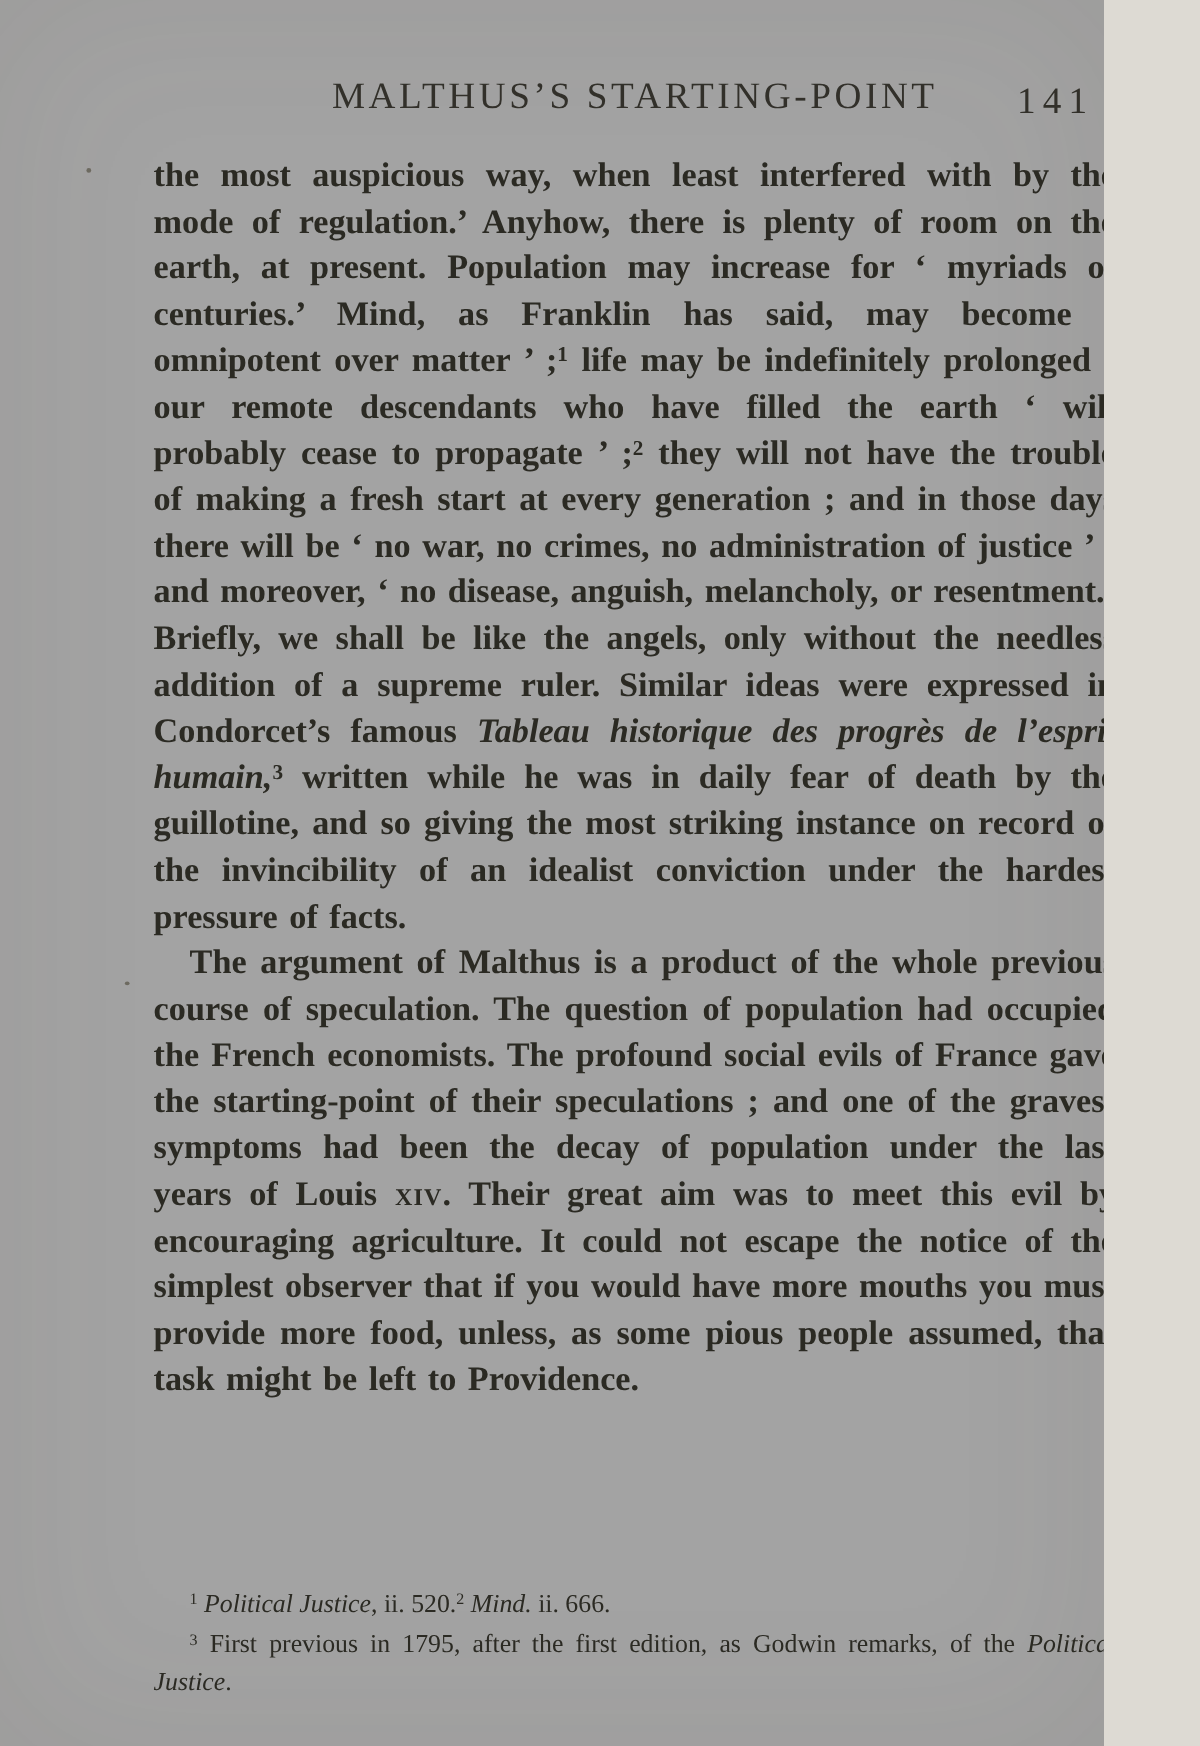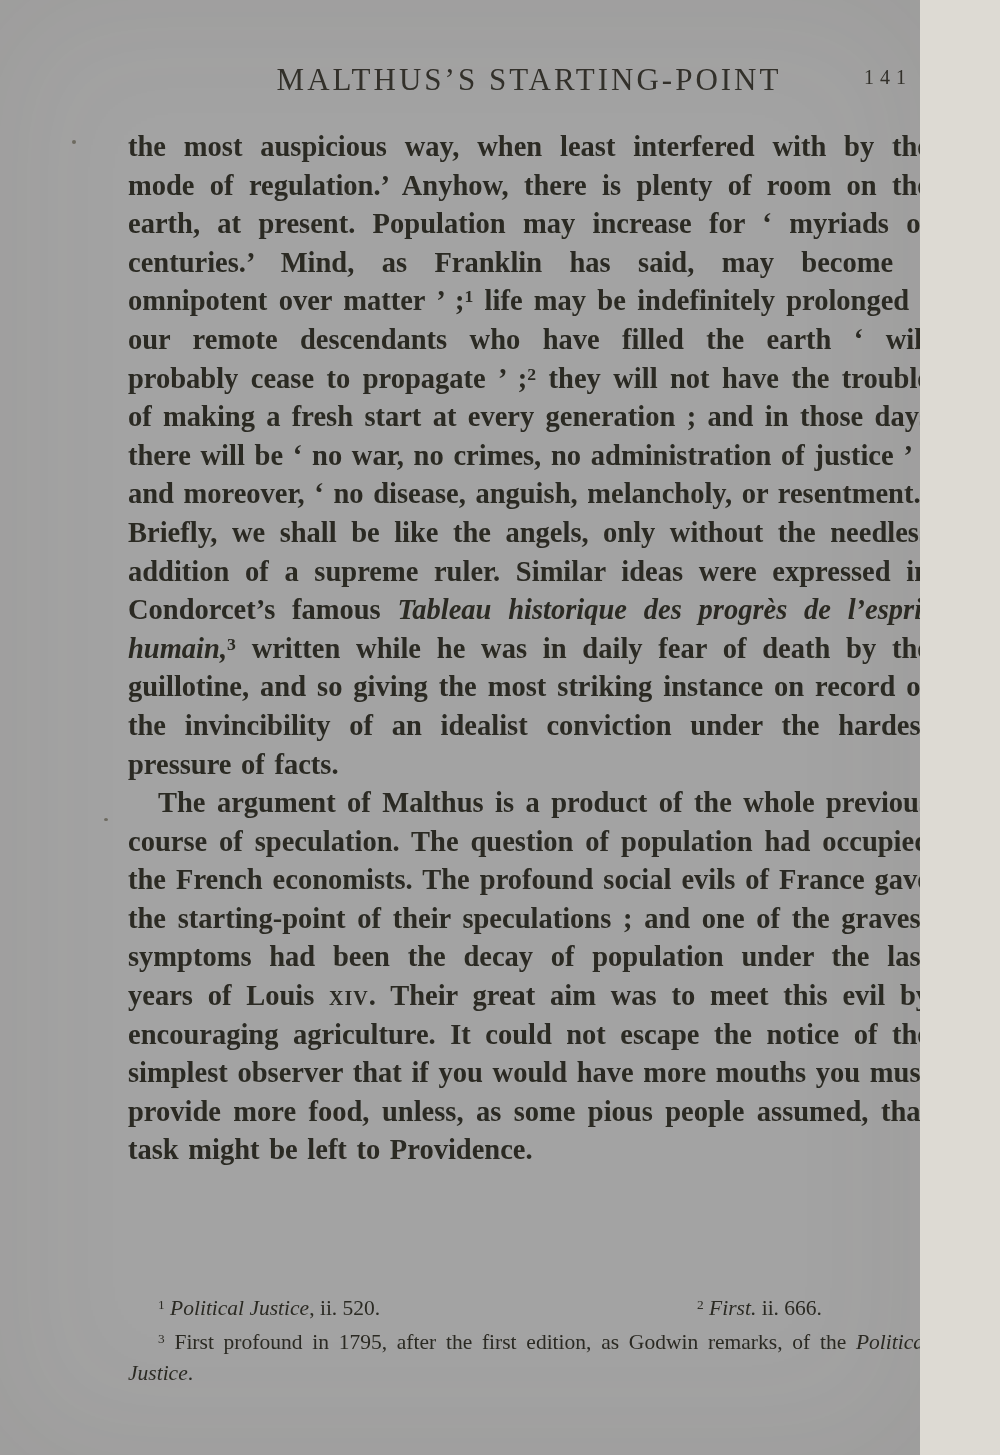--- a/index.html
+++ b/index.html
@@ -28,21 +28,21 @@
   }
   .running-title {
     font-size: 31px;
     letter-spacing: 3px;
     color: #32302a;
   }
   .page-number {
     position: absolute;
     right: 18px;
     top: 4px;
-    font-size: 20px;
+    font-size: 31px;
     letter-spacing: 6px;
     color: #32302a;
   }
   .text-block {
     position: absolute;
     top: 128px;
     left: 128px;
     width: 802px;
     font-size: 28.5px;
     line-height: 38.6px;
@@ -63,21 +63,21 @@
     position: absolute;
     top: 1293px;
     left: 128px;
     width: 802px;
     font-size: 21.5px;
     line-height: 31px;
     text-align: left;
   }
   .fn-row {
     display: flex;
-    justify-content: space-between;
+    margin-top: 28px;
   }
   .fn-row .fn-left { padding-left: 30px; }
   .fn-row .fn-right { margin-right: 108px; }
   .fn-para {
     margin-top: 3px;
     text-indent: 30px;
     text-align: justify;
     word-spacing: 1.5px;
   }
   .speck {
@@ -106,20 +106,20 @@
     <p class="para"><span>the most auspicious way, when least interfered with by the mode of regulation.’  Anyhow, there is plenty of room on the earth, at present.  Population may increase for ‘ myriads of centuries.’  Mind, as Franklin has said, may become ‘ omnipotent over matter ’ ;</span><span class="sup">1</span><span> life may be indefinitely prolonged ; our remote descendants who have filled the earth ‘ will probably cease to propagate ’ ;</span><span class="sup">2</span><span> they will not have the trouble of making a fresh start at every generation ; and in those days there will be ‘ no war, no crimes, no administration of justice ’ ; and moreover, ‘ no disease, anguish, melancholy, or resentment.’  Briefly, we shall be like the angels, only without the needless addition of a supreme ruler.  Similar ideas were expressed in Condorcet’s famous </span><span class="it">Tableau historique des progrès de l’esprit humain,</span><span class="sup">3</span><span> written while he was in daily fear of death by the guillotine, and so giving the most striking instance on record of the invincibility of an idealist conviction under the hardest pressure of facts.</span></p>
 
     <p class="para indent"><span>The argument of Malthus is a product of the whole previous course of speculation.  The question of population had occupied the French economists.  The profound social evils of France gave the starting-point of their speculations ; and one of the gravest symptoms had been the decay of population under the last years of Louis </span><span class="sc">xiv</span><span>.  Their great aim was to meet this evil by encouraging agriculture.  It could not escape the notice of the simplest observer that if you would have more mouths you must provide more food, unless, as some pious people assumed, that task might be left to Providence.</span></p>
 
   </main>
 
   <footer class="footnotes">
 
     <div class="fn-row">
       <span class="fn-left"><span class="sup">1</span> <span class="it">Political Justice</span><span>, ii. 520.</span></span>
-      <span class="fn-right"><span class="sup">2</span> <span class="it">First.</span><span> ii. 666.</span></span>
+      <span class="fn-right"><span class="sup">2</span> <span class="it">Mind.</span><span> ii. 666.</span></span>
     </div>
 
-    <p class="fn-para"><span class="sup">3</span><span> First profound in 1795, after the first edition, as Godwin remarks, of the </span><span class="it">Political Justice</span><span>.</span></p>
+    <p class="fn-para"><span class="sup">3</span><span> First previous in 1795, after the first edition, as Godwin remarks, of the </span><span class="it">Political Justice</span><span>.</span></p>
 
   </footer>
 
 </div>
 
 </body></html>

